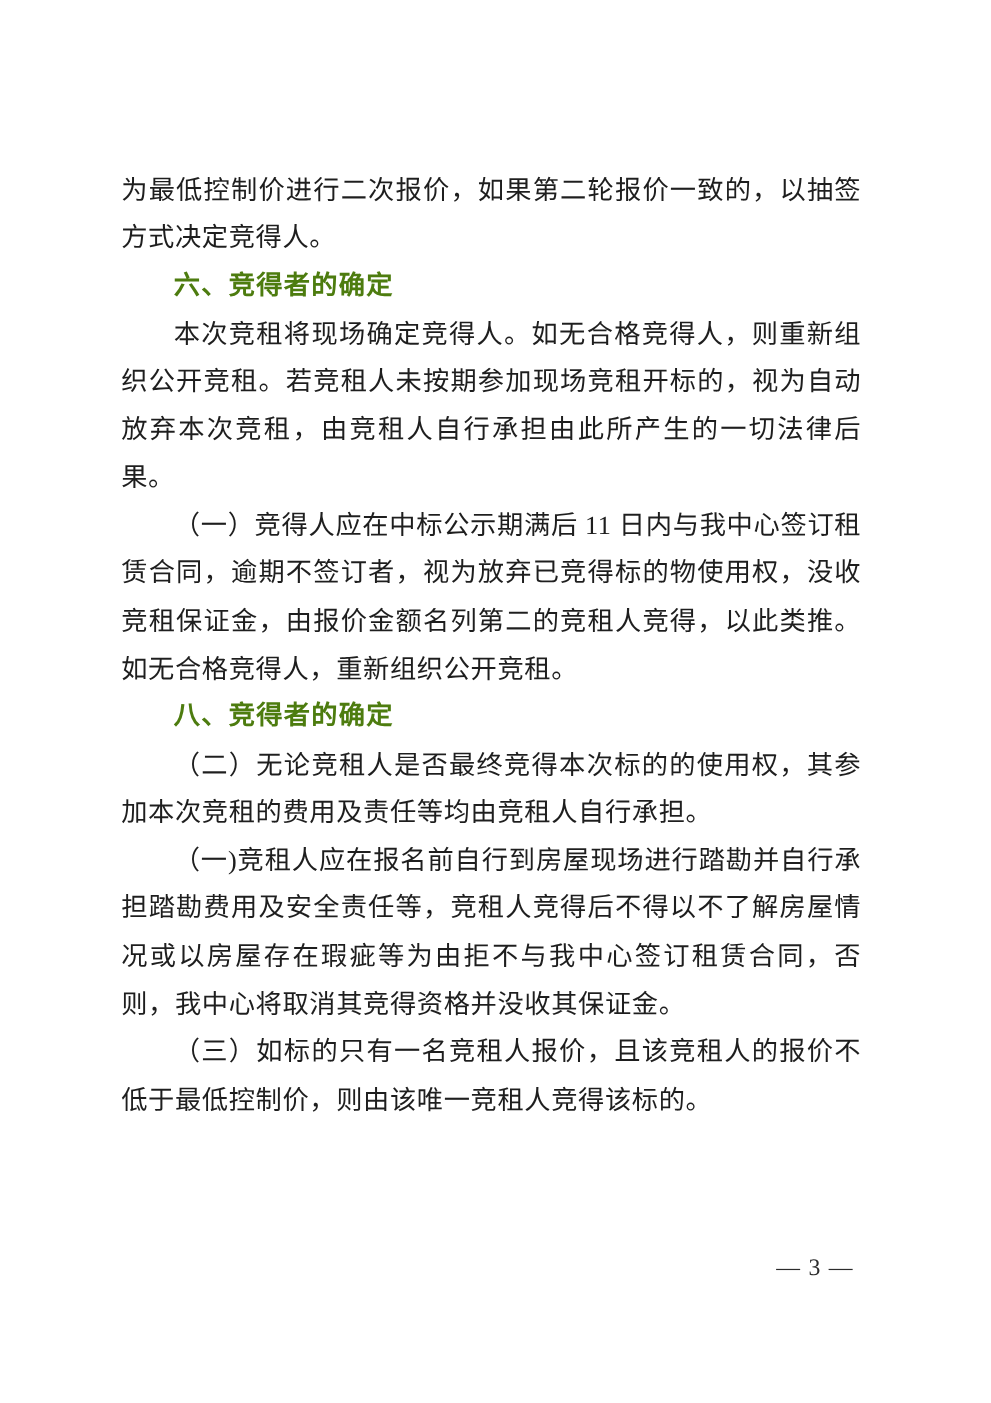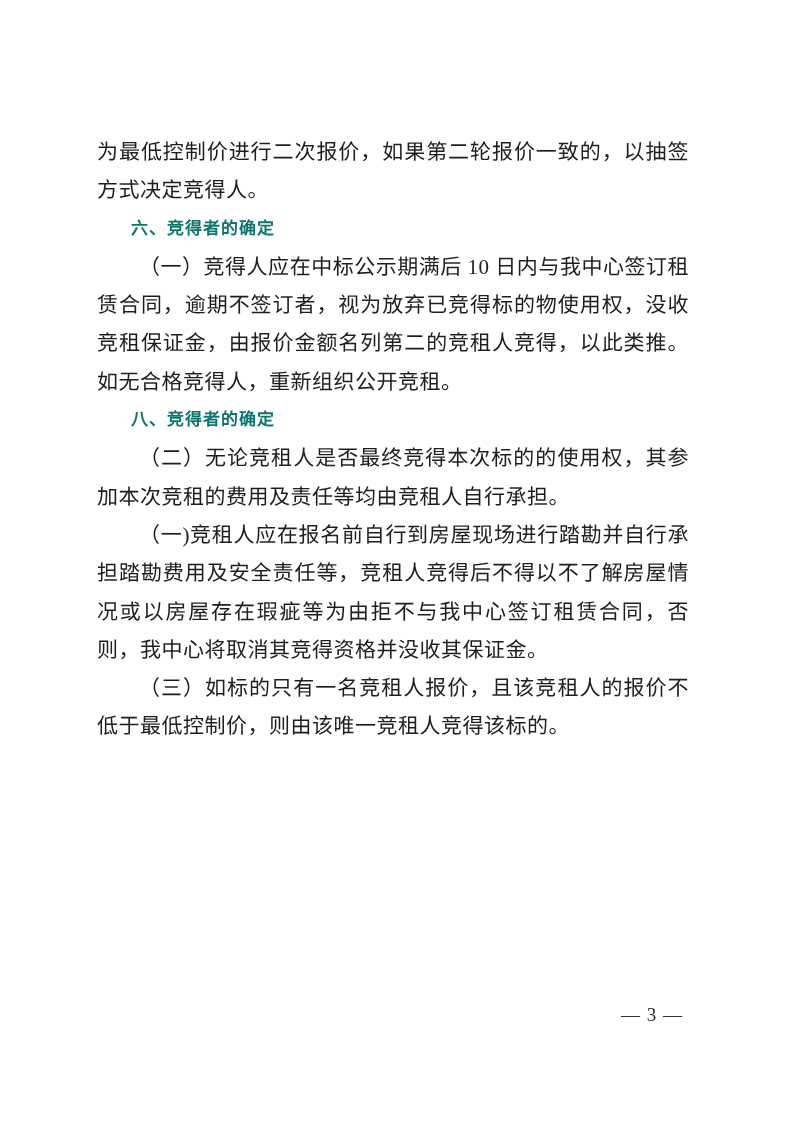--- a/index.html
+++ b/index.html
@@ -35,24 +35,24 @@
   .doc-body p {
     margin: 0;
     text-indent: 2em;
   }
   .doc-body p.continuation {
     text-indent: 0;
   }
   .doc-body h2.heading {
     margin: 0;
     text-indent: 2em;
-    font-size: 17px;
+    font-size: 21px;
     line-height: 38.3px;
     font-weight: bold;
-    color: #0f766e;
+    color: #4d7c0f;
     font-family: "Liberation Sans", "DejaVu Sans", sans-serif;
     letter-spacing: 1px;
     text-align: left;
   }
   .page-number {
     position: absolute;
     top: 1000px;
     right: 110px;
     font-size: 19px;
     line-height: 30px;
@@ -64,23 +64,24 @@
 </head>
 <body>
 
 <div class="page">
 
   <div class="doc-body">
     <p class="continuation">为最低控制价进行二次报价，如果第二轮报价一致的，以抽签方式决定竞得人。</p>
 
     <h2 class="heading">六、竞得者的确定</h2>
 
+    <p>本次竞租将现场确定竞得人。如无合格竞得人，则重新组织公开竞租。若竞租人未按期参加现场竞租开标的，视为自动放弃本次竞租，由竞租人自行承担由此所产生的一切法律后果。</p>
 
 
-    <p>（一）竞得人应在中标公示期满后 10 日内与我中心签订租赁合同，逾期不签订者，视为放弃已竞得标的物使用权，没收竞租保证金，由报价金额名列第二的竞租人竞得，以此类推。如无合格竞得人，重新组织公开竞租。</p>
+    <p>（一）竞得人应在中标公示期满后 11 日内与我中心签订租赁合同，逾期不签订者，视为放弃已竞得标的物使用权，没收竞租保证金，由报价金额名列第二的竞租人竞得，以此类推。如无合格竞得人，重新组织公开竞租。</p>
 
 
     <h2 class="heading">八、竞得者的确定</h2>
 
     <p>（二）无论竞租人是否最终竞得本次标的的使用权，其参加本次竞租的费用及责任等均由竞租人自行承担。</p>
 
     <p>（一)竞租人应在报名前自行到房屋现场进行踏勘并自行承担踏勘费用及安全责任等，竞租人竞得后不得以不了解房屋情况或以房屋存在瑕疵等为由拒不与我中心签订租赁合同，否则，我中心将取消其竞得资格并没收其保证金。</p>
 
     <p>（三）如标的只有一名竞租人报价，且该竞租人的报价不低于最低控制价，则由该唯一竞租人竞得该标的。</p>
   </div>

